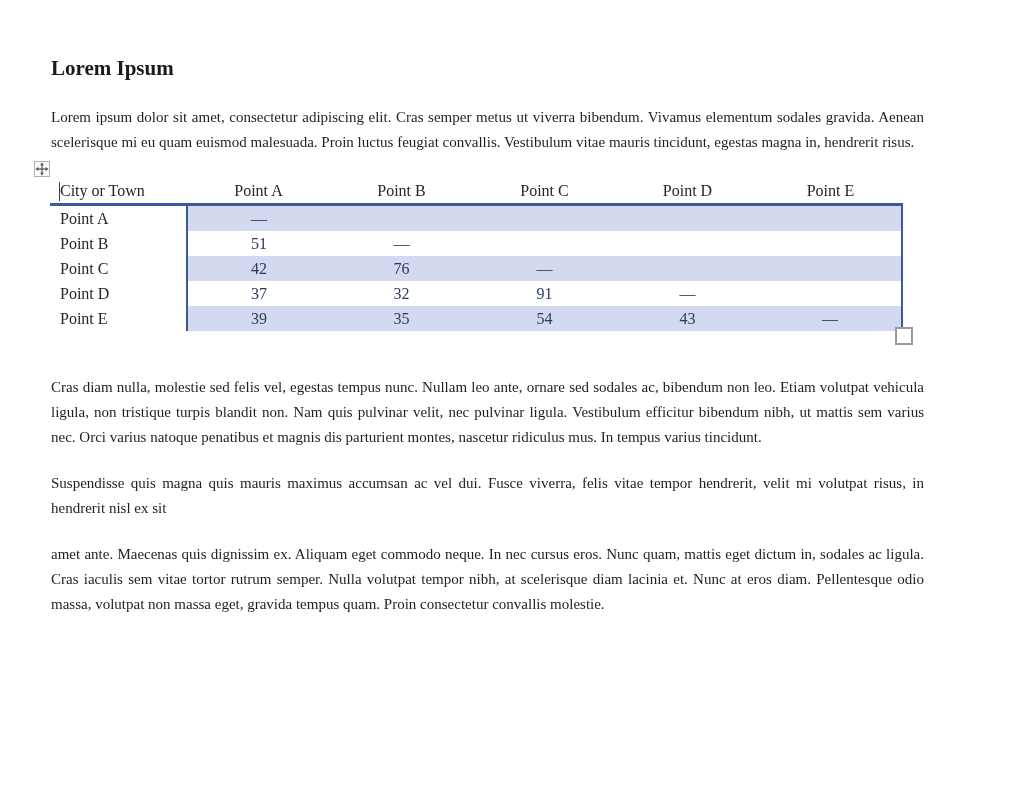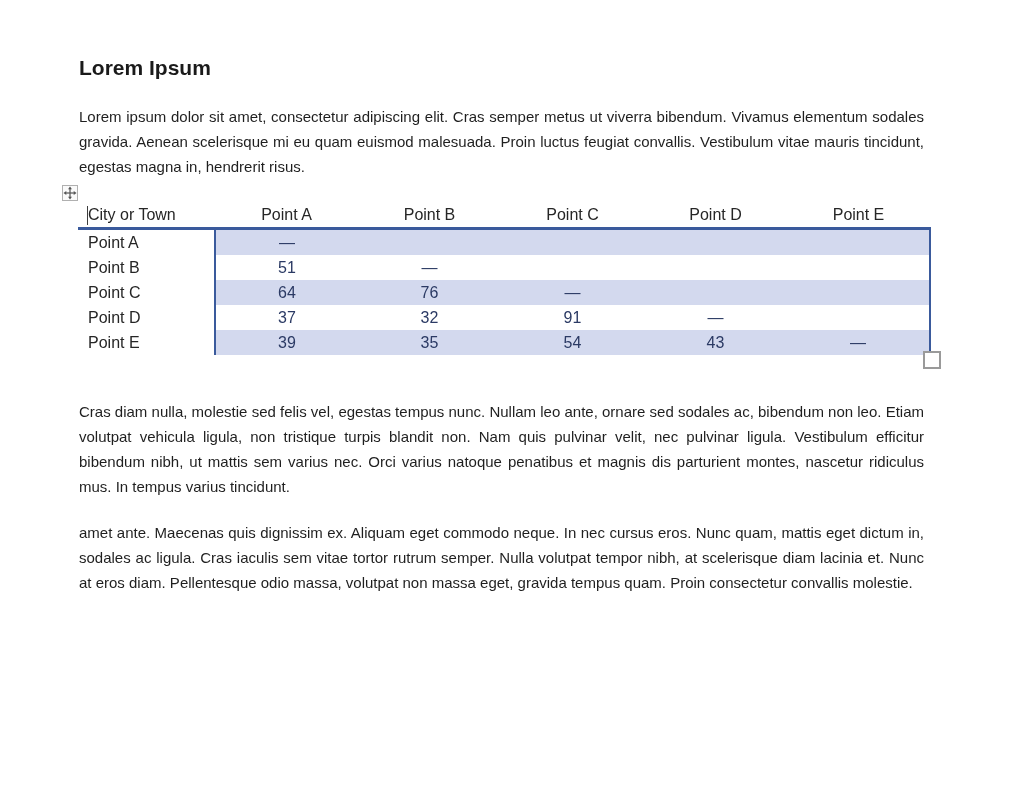--- a/index.html
+++ b/index.html
@@ -10,21 +10,22 @@
     height: 800px;
     font-family: "Liberation Sans", sans-serif;
     color: #1f1f1f;
     overflow: hidden;
   }
   .page {
     position: relative;
     box-sizing: border-box;
     width: 1024px;
     height: 684px;
-    padding: 56px 100px 0 79px;
+    padding: 56px 100px 0 51px;
+    font-family: Liberation Serif, serif;
   }
   .doc-heading {
     font-size: 21px;
     font-weight: 700;
     margin: 0 0 24px 0;
     color: #1a1a1a;
   }
   .doc-para {
     font-size: 15px;
     line-height: 25px;
@@ -169,21 +170,21 @@
         <tr>
           <td class="lbl">Point B</td>
           <td class="val first">51</td>
           <td class="val">—</td>
           <td class="val"></td>
           <td class="val"></td>
           <td class="val last"></td>
         </tr>
         <tr class="band">
           <td class="lbl">Point C</td>
-          <td class="val first">64</td>
+          <td class="val first">42</td>
           <td class="val">76</td>
           <td class="val">—</td>
           <td class="val"></td>
           <td class="val last"></td>
         </tr>
         <tr>
           <td class="lbl">Point D</td>
           <td class="val first">37</td>
           <td class="val">32</td>
           <td class="val">91</td>
@@ -198,15 +199,16 @@
           <td class="val">43</td>
           <td class="val last">—</td>
         </tr>
       </tbody>
     </table>
 
     <div class="resize-handle"></div>
   </div>
 
   <p class="doc-para">Cras diam nulla, molestie sed felis vel, egestas tempus nunc. Nullam leo ante, ornare sed sodales ac, bibendum non leo. Etiam volutpat vehicula ligula, non tristique turpis blandit non. Nam quis pulvinar velit, nec pulvinar ligula. Vestibulum efficitur bibendum nibh, ut mattis sem varius nec. Orci varius natoque penatibus et magnis dis parturient montes, nascetur ridiculus mus. In tempus varius tincidunt.</p>
+  <p class="doc-para">Suspendisse quis magna quis mauris maximus accumsan ac vel dui. Fusce viverra, felis vitae tempor hendrerit, velit mi volutpat risus, in hendrerit nisl ex sit</p>
   <p class="doc-para">amet ante. Maecenas quis dignissim ex. Aliquam eget commodo neque. In nec cursus eros. Nunc quam, mattis eget dictum in, sodales ac ligula. Cras iaculis sem vitae tortor rutrum semper. Nulla volutpat tempor nibh, at scelerisque diam lacinia et. Nunc at eros diam. Pellentesque odio massa, volutpat non massa eget, gravida tempus quam. Proin consectetur convallis molestie.</p>
 
 </div>
 
 </body></html>

